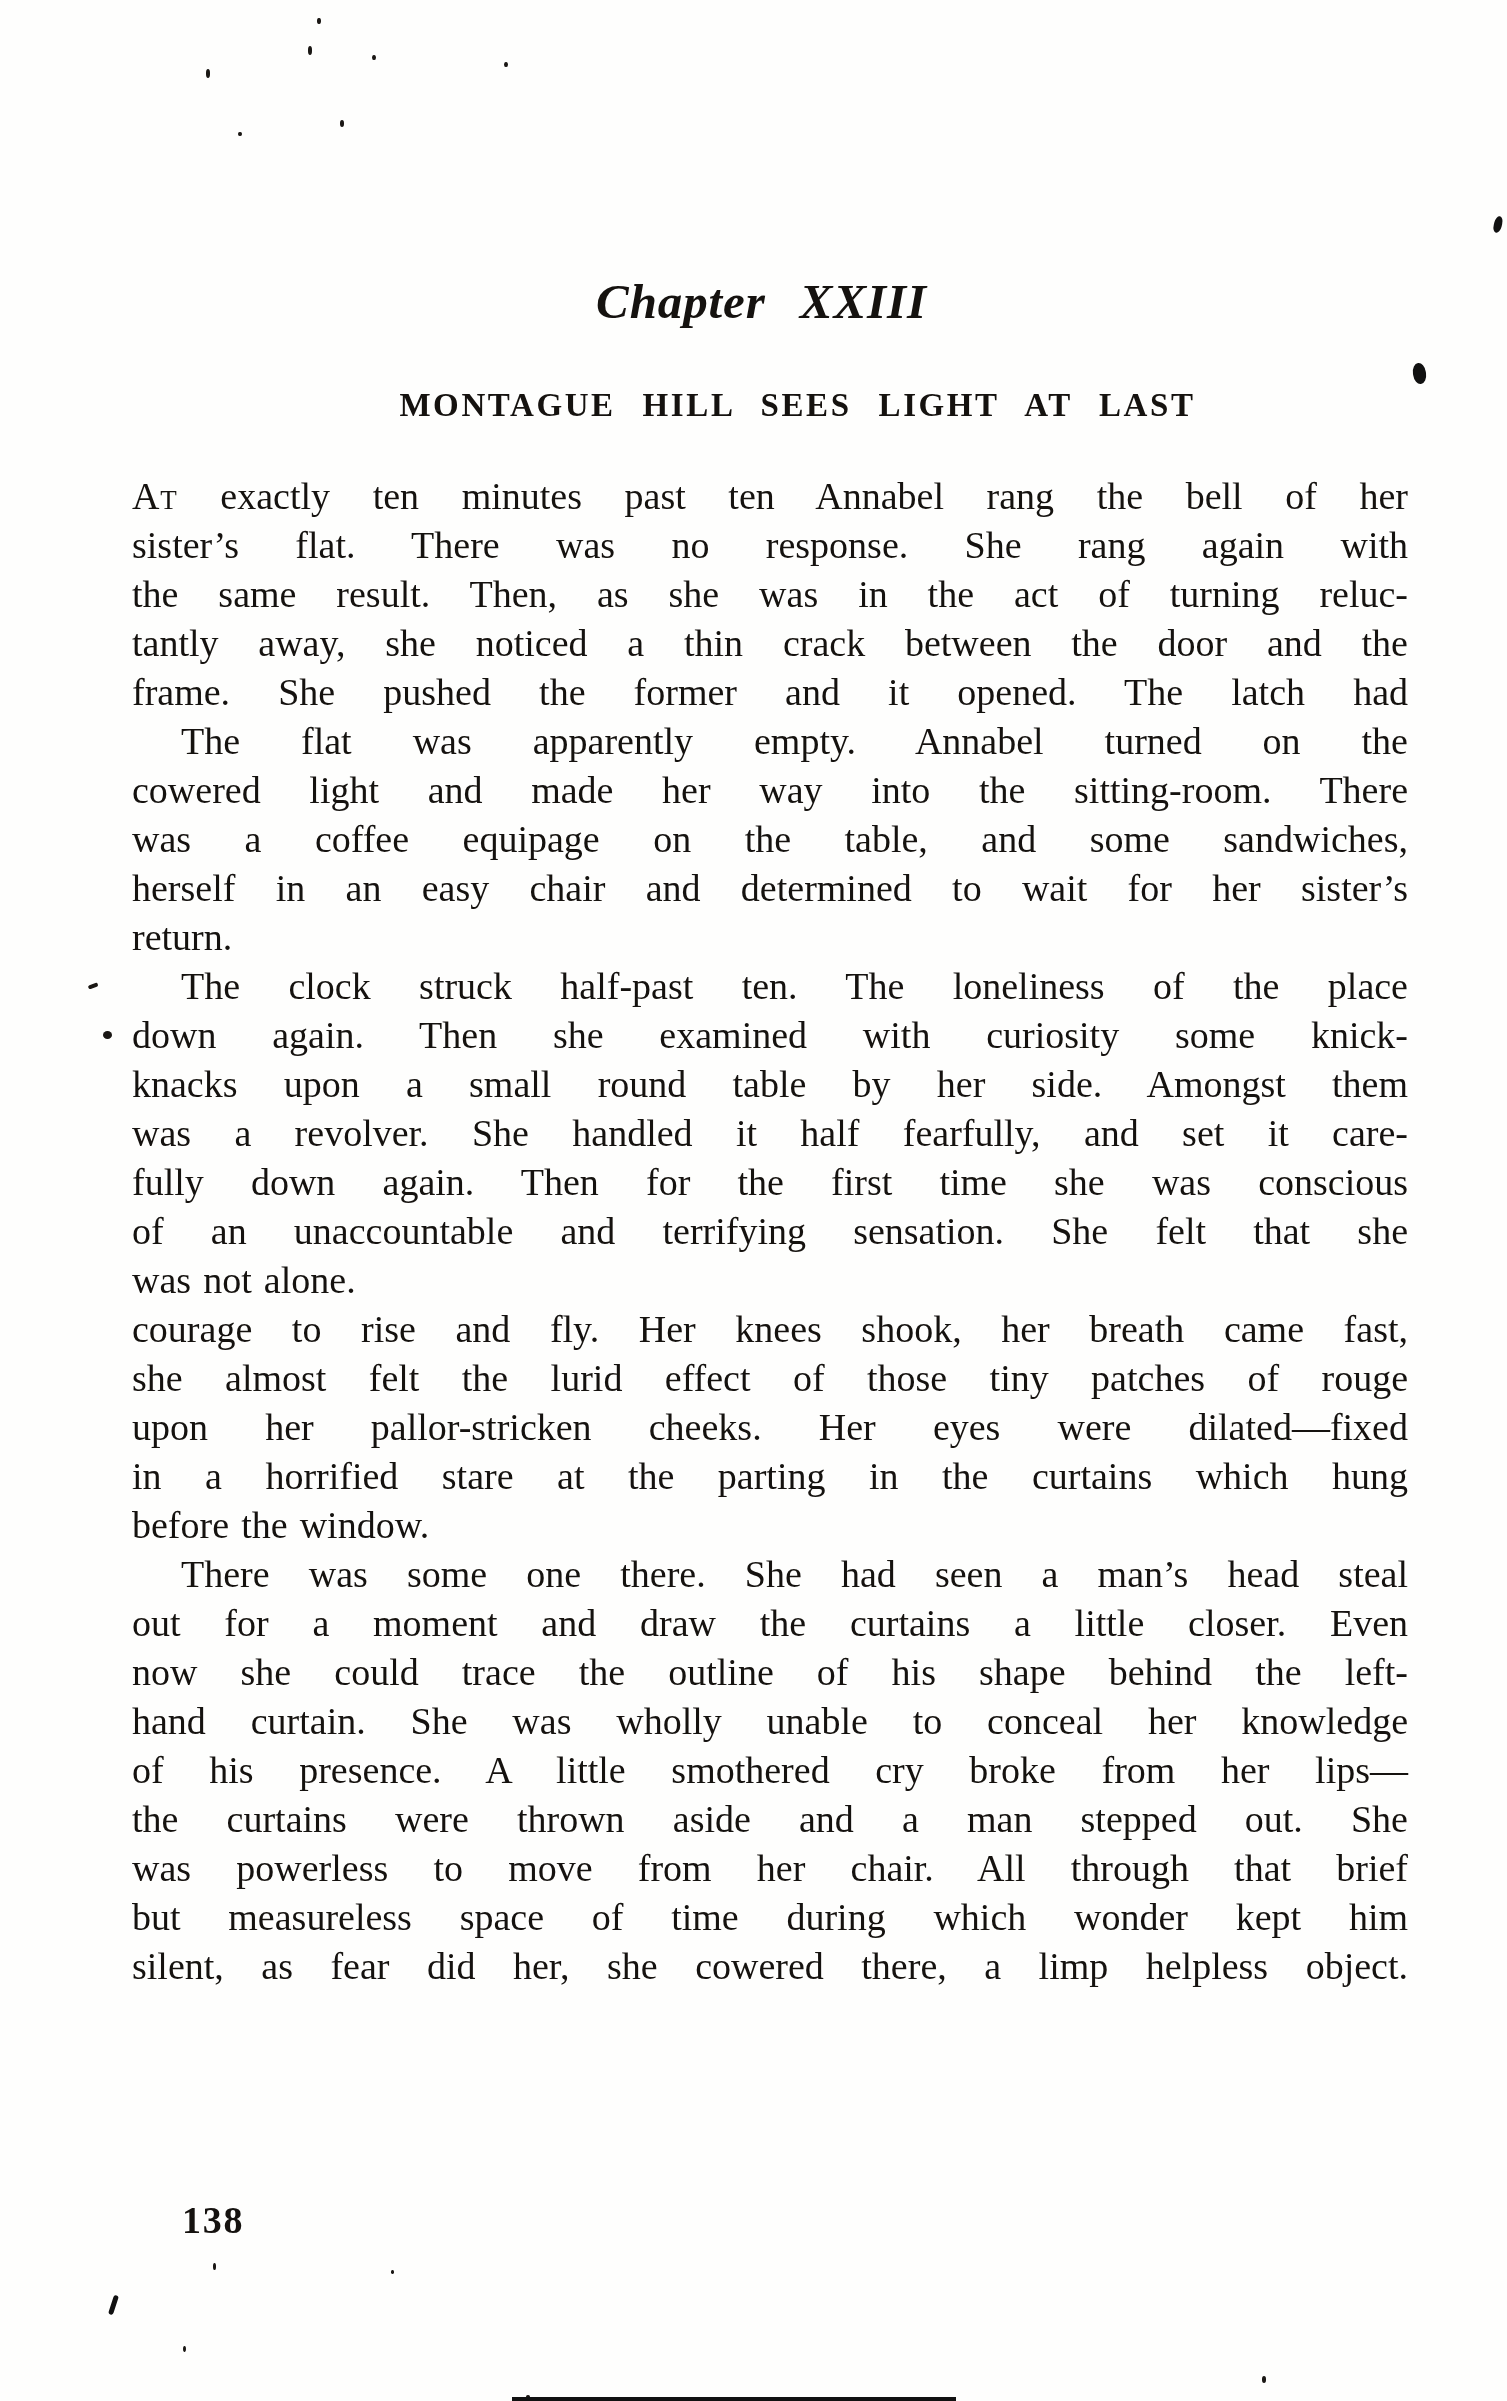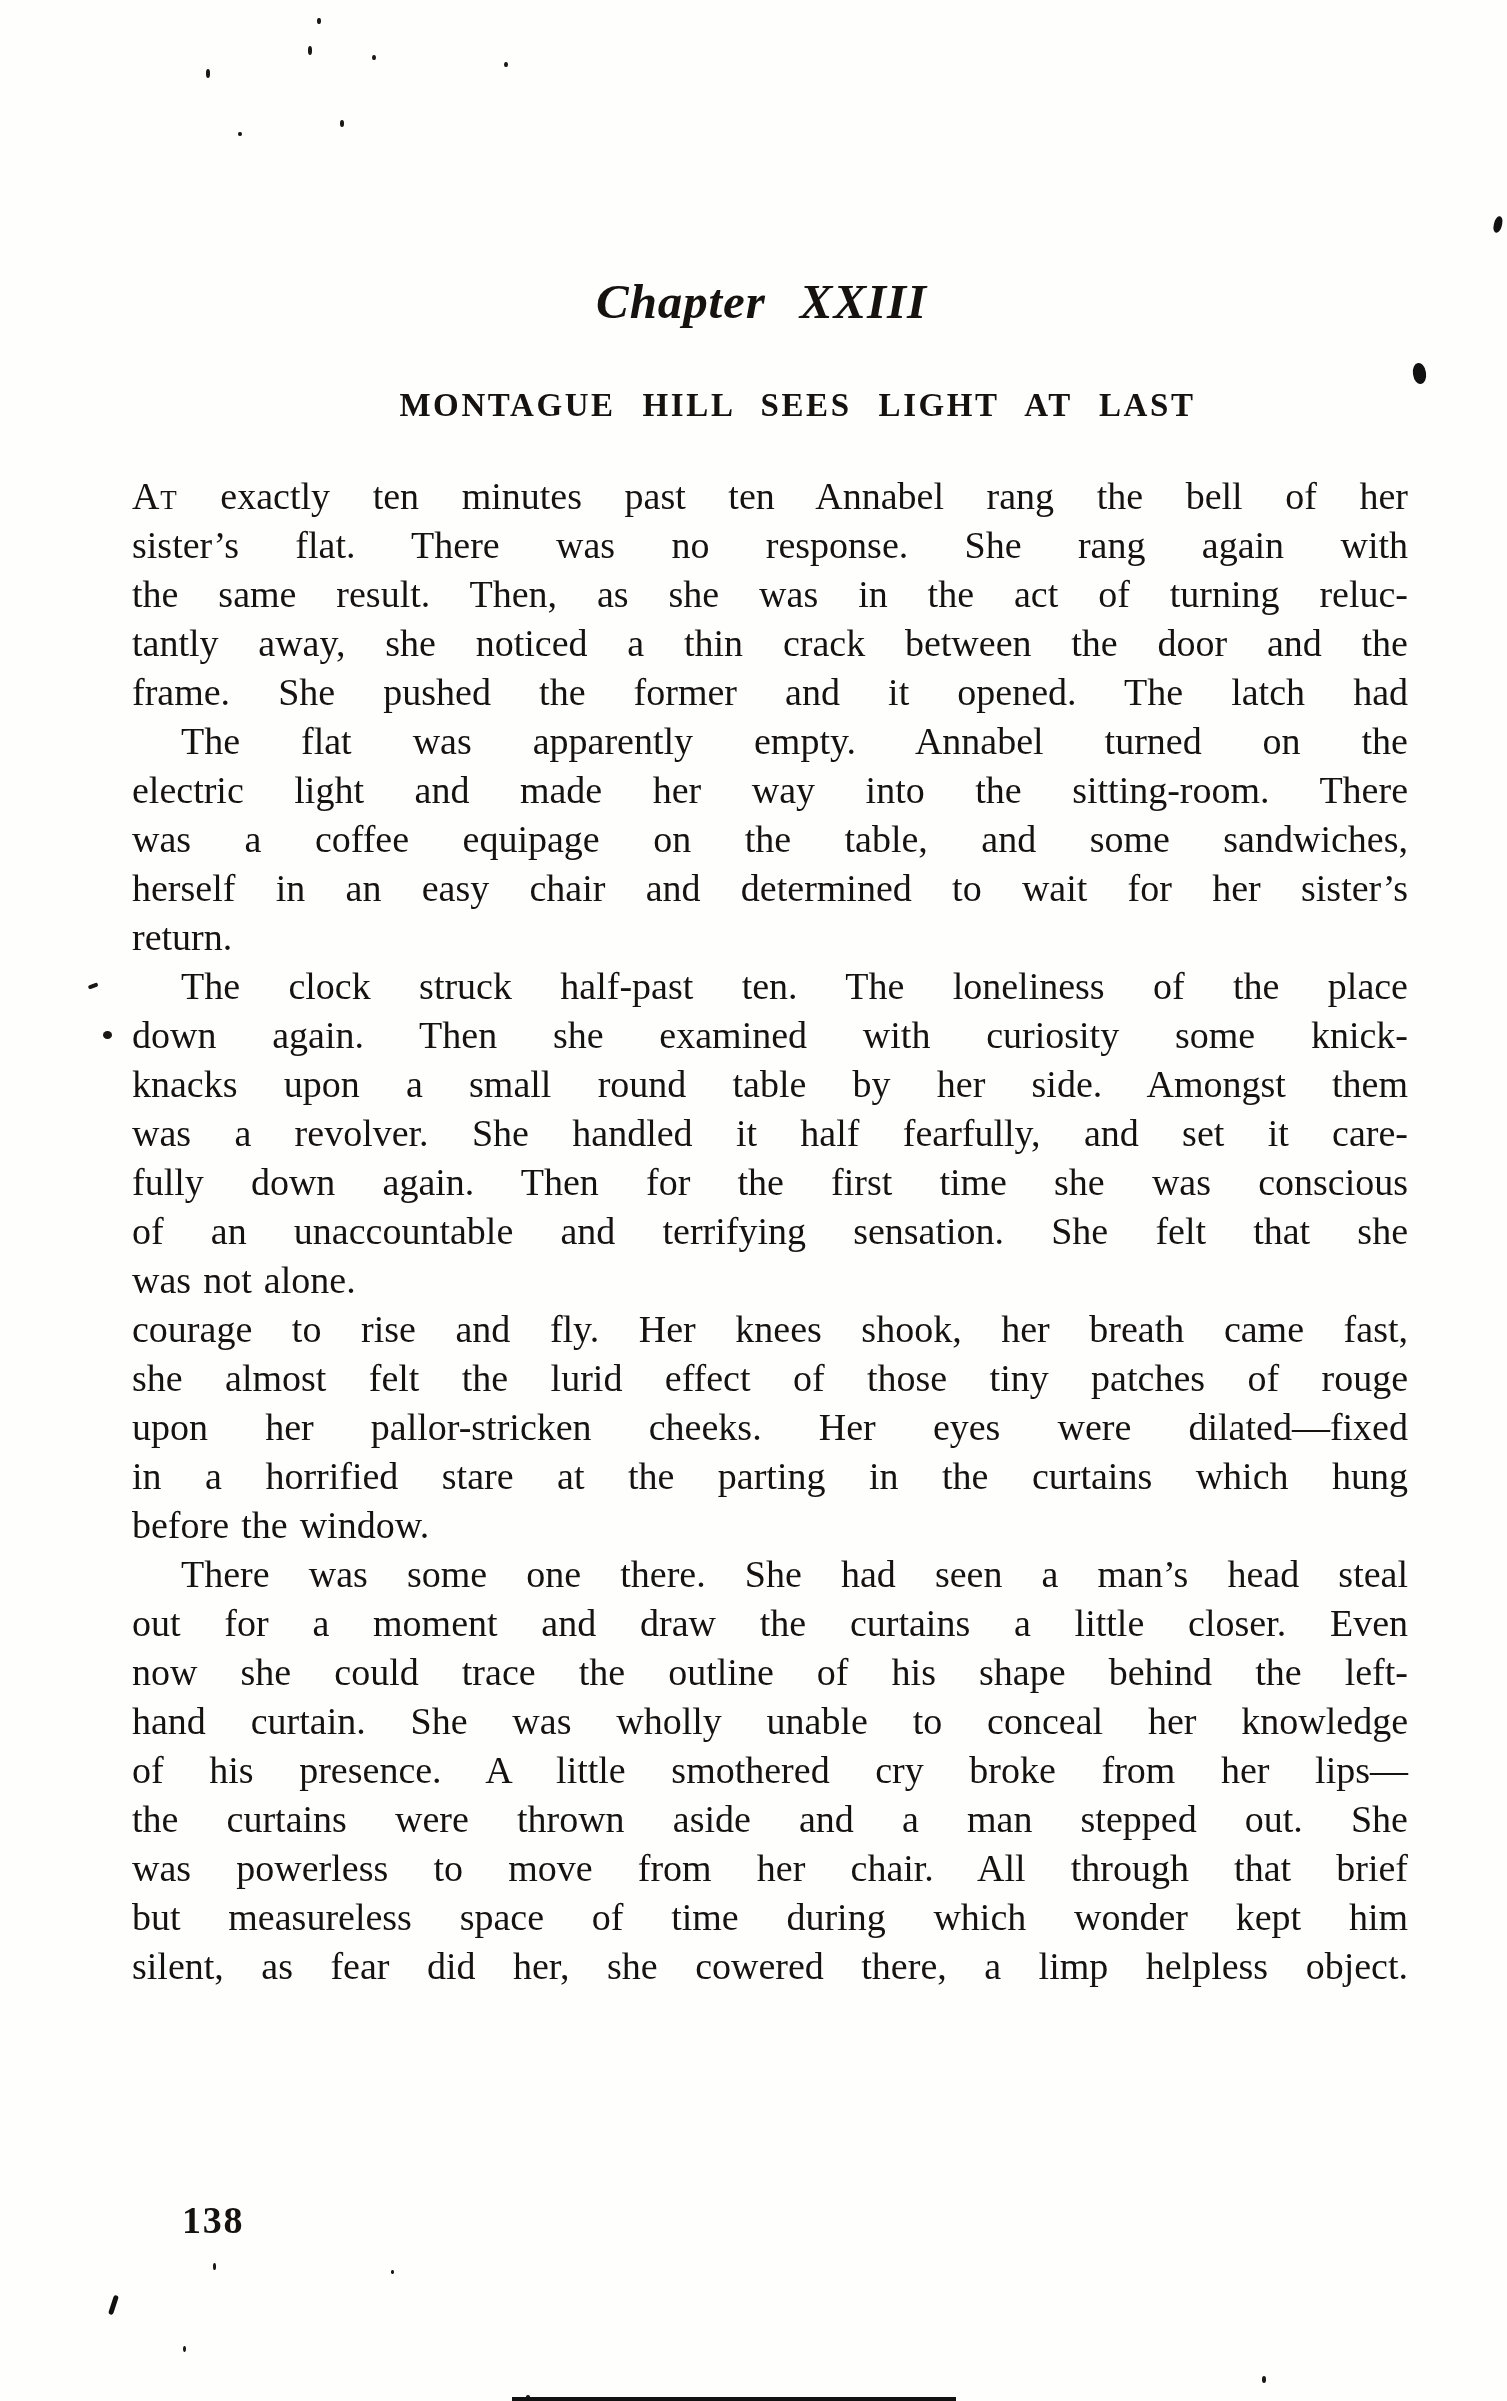--- a/index.html
+++ b/index.html
@@ -126,21 +126,21 @@
 
   <div class="section-title">MONTAGUE HILL SEES LIGHT AT LAST</div>
 
   <div class="body-text">
       <div class="line"><span class="smallcaps">At</span> exactly ten minutes past ten Annabel rang the bell of her</div>
       <div class="line">sister’s flat.  There was no response.  She rang again with</div>
       <div class="line">the same result.  Then, as she was in the act of turning reluc-</div>
       <div class="line">tantly away, she noticed a thin crack between the door and the</div>
       <div class="line">frame.  She pushed the former and it opened.  The latch had</div>
       <div class="line indent">The flat was apparently empty.  Annabel turned on the</div>
-      <div class="line">electric light and made her way into the sitting-room.  There</div>
+      <div class="line">cowered light and made her way into the sitting-room.  There</div>
       <div class="line">was a coffee equipage on the table, and some sandwiches,</div>
       <div class="line">herself in an easy chair and determined to wait for her sister’s</div>
       <div class="line last">return.</div>
       <div class="line indent">The clock struck half-past ten.  The loneliness of the place</div>
       <div class="line">down again.  Then she examined with curiosity some knick-</div>
       <div class="line">knacks upon a small round table by her side.  Amongst them</div>
       <div class="line">was a revolver.  She handled it half fearfully, and set it care-</div>
       <div class="line">fully down again.  Then for the first time she was conscious</div>
       <div class="line">of an unaccountable and terrifying sensation.  She felt that she</div>
       <div class="line last">was not alone.</div>

